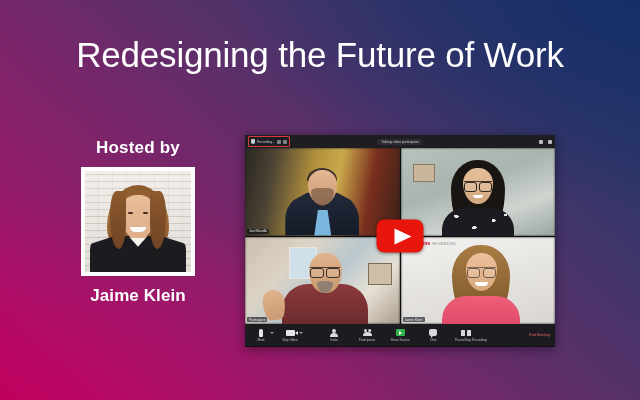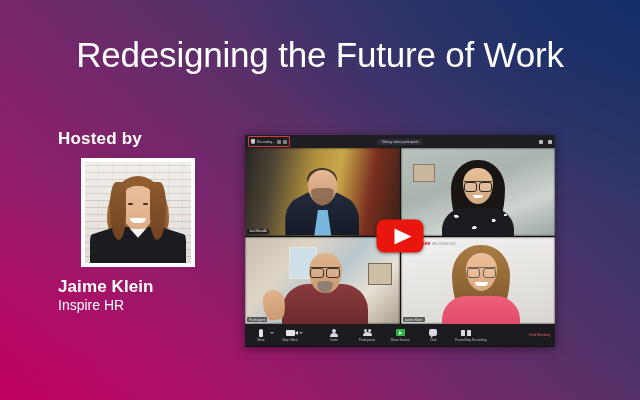--- a/index.html
+++ b/index.html
@@ -54,23 +54,23 @@
     font-weight: 400;
     letter-spacing: -0.2px;
     line-height: 1.1;
     white-space: nowrap;
   }
 
   
   .host-block {
     position: absolute;
     left: 58px;
-    top: 129px;
+    top: 138px;
     width: 160px;
-    text-align: left;
+    text-align: center;
   }
   .hosted-by {
     color: #ffffff;
     font-size: 17px;
     font-weight: bold;
     letter-spacing: 0.2px;
     margin-bottom: 9px;
   }
   .portrait-frame {
     width: 114px;
@@ -769,21 +769,20 @@
         <div class="ph-smile"></div>
         <div class="ph-neck"></div>
         <div class="ph-blouse"></div>
         <div class="ph-jacket"></div>
         <div class="ph-hair-front-l"></div>
         <div class="ph-hair-front-r"></div>
       </div>
     </div>
 
     <div class="host-name">Jaime Klein</div>
-    <div class="host-org">Inspire HR</div>
   </div>
 
   <div class="player">
 
     <div class="zoom-topbar">
       <div class="zb-left">
         <span class="zb-shield"></span>
         <span class="zb-text">Recording...</span>
         <span class="zb-pill"></span>
         <span class="zb-pill"></span>

